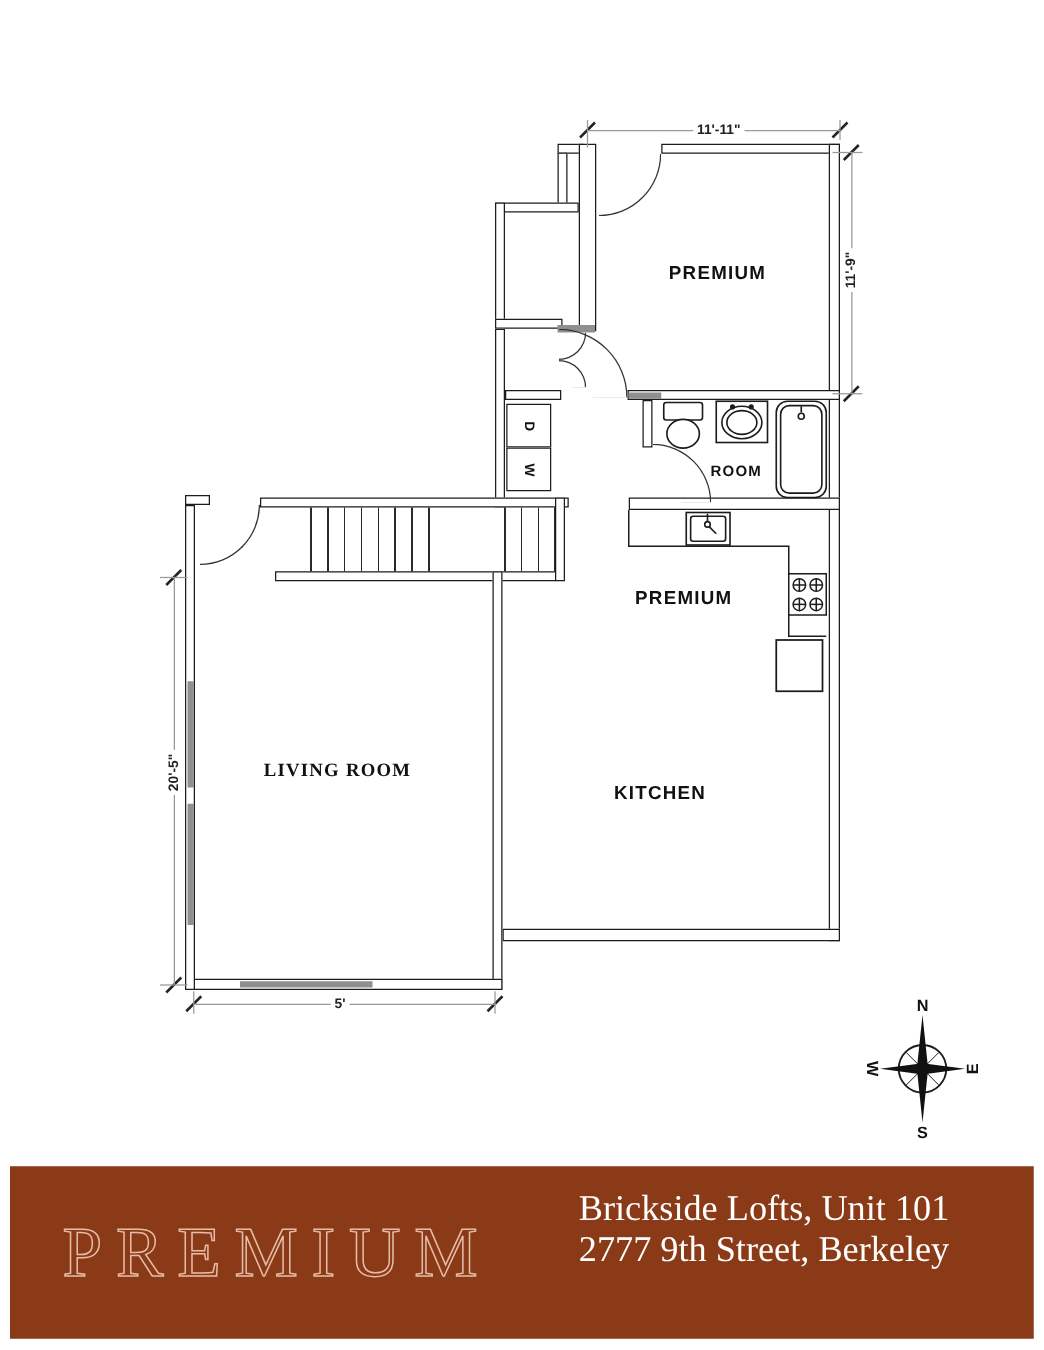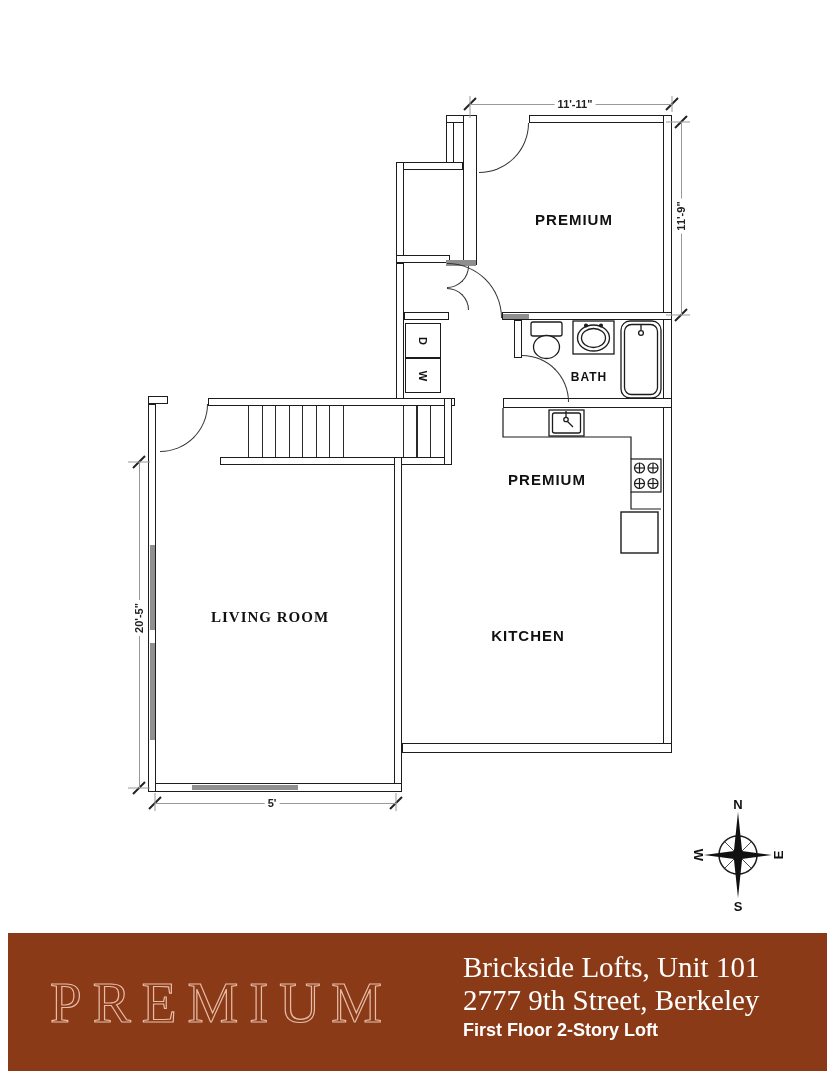--- a/index.html
+++ b/index.html
@@ -175,35 +175,34 @@
     <div class="dim-line" style="left:681px;top:122px;width:1px;height:193px;"></div>
     <div class="dim-label vert" style="left:681px;top:216px;">11'-9"</div>
 
     <div class="dim-line" style="left:139px;top:462px;width:1px;height:326px;"></div>
     <div class="dim-label vert" style="left:139px;top:618px;">20'-5"</div>
 
     <div class="dim-line" style="left:155px;top:803px;width:242px;height:1px;"></div>
     <div class="dim-label" style="left:272px;top:803px;">5'</div>
 
     <div class="rlabel" style="left:574px;top:219px;font-size:15px;">PREMIUM</div>
-    <div class="rlabel" style="left:589px;top:377px;font-size:12px;">BATH</div>
+    <div class="rlabel" style="left:589px;top:377px;font-size:12px;">ROOM</div>
     <div class="rlabel" style="left:547px;top:479px;font-size:15px;">PREMIUM</div>
     <div class="rlabel" style="left:528px;top:635px;font-size:15px;">KITCHEN</div>
     <div class="rlabel" style="left:270px;top:617px;font-size:15px;font-family:Liberation Serif, serif;">LIVING ROOM</div>
 
     <div class="compass-letter" style="left:738px;top:804px;">N</div>
     <div class="compass-letter" style="left:738px;top:906px;">S</div>
     <div class="compass-letter rot-cw" style="left:698px;top:855px;">W</div>
     <div class="compass-letter rot-ccw" style="left:778px;top:855px;">E</div>
   </div>
 
   <div class="banner" style="background: rgb(138, 58, 23);">
     <div class="brand">
       <div class="l1">PREMIUM</div>
     </div>
     <div class="titleblock" style="color: rgb(255, 255, 255);">
       <div class="t1">Brickside Lofts, Unit 101</div>
       <div class="t2">2777 9th Street, Berkeley</div>
-      <div class="t3">First Floor 2-Story Loft</div>
     </div>
   </div>
 
 </div>
 
 </body></html>

